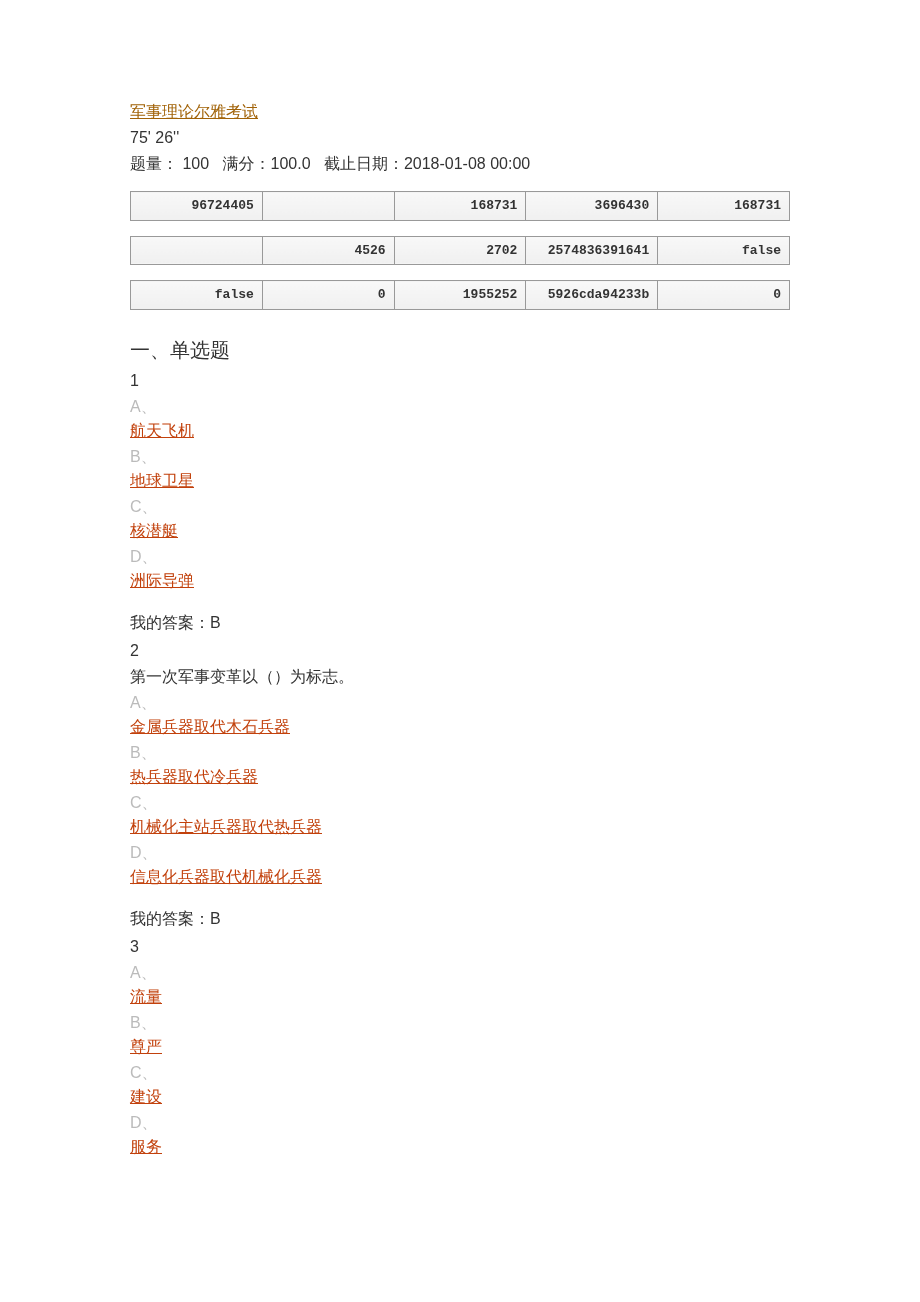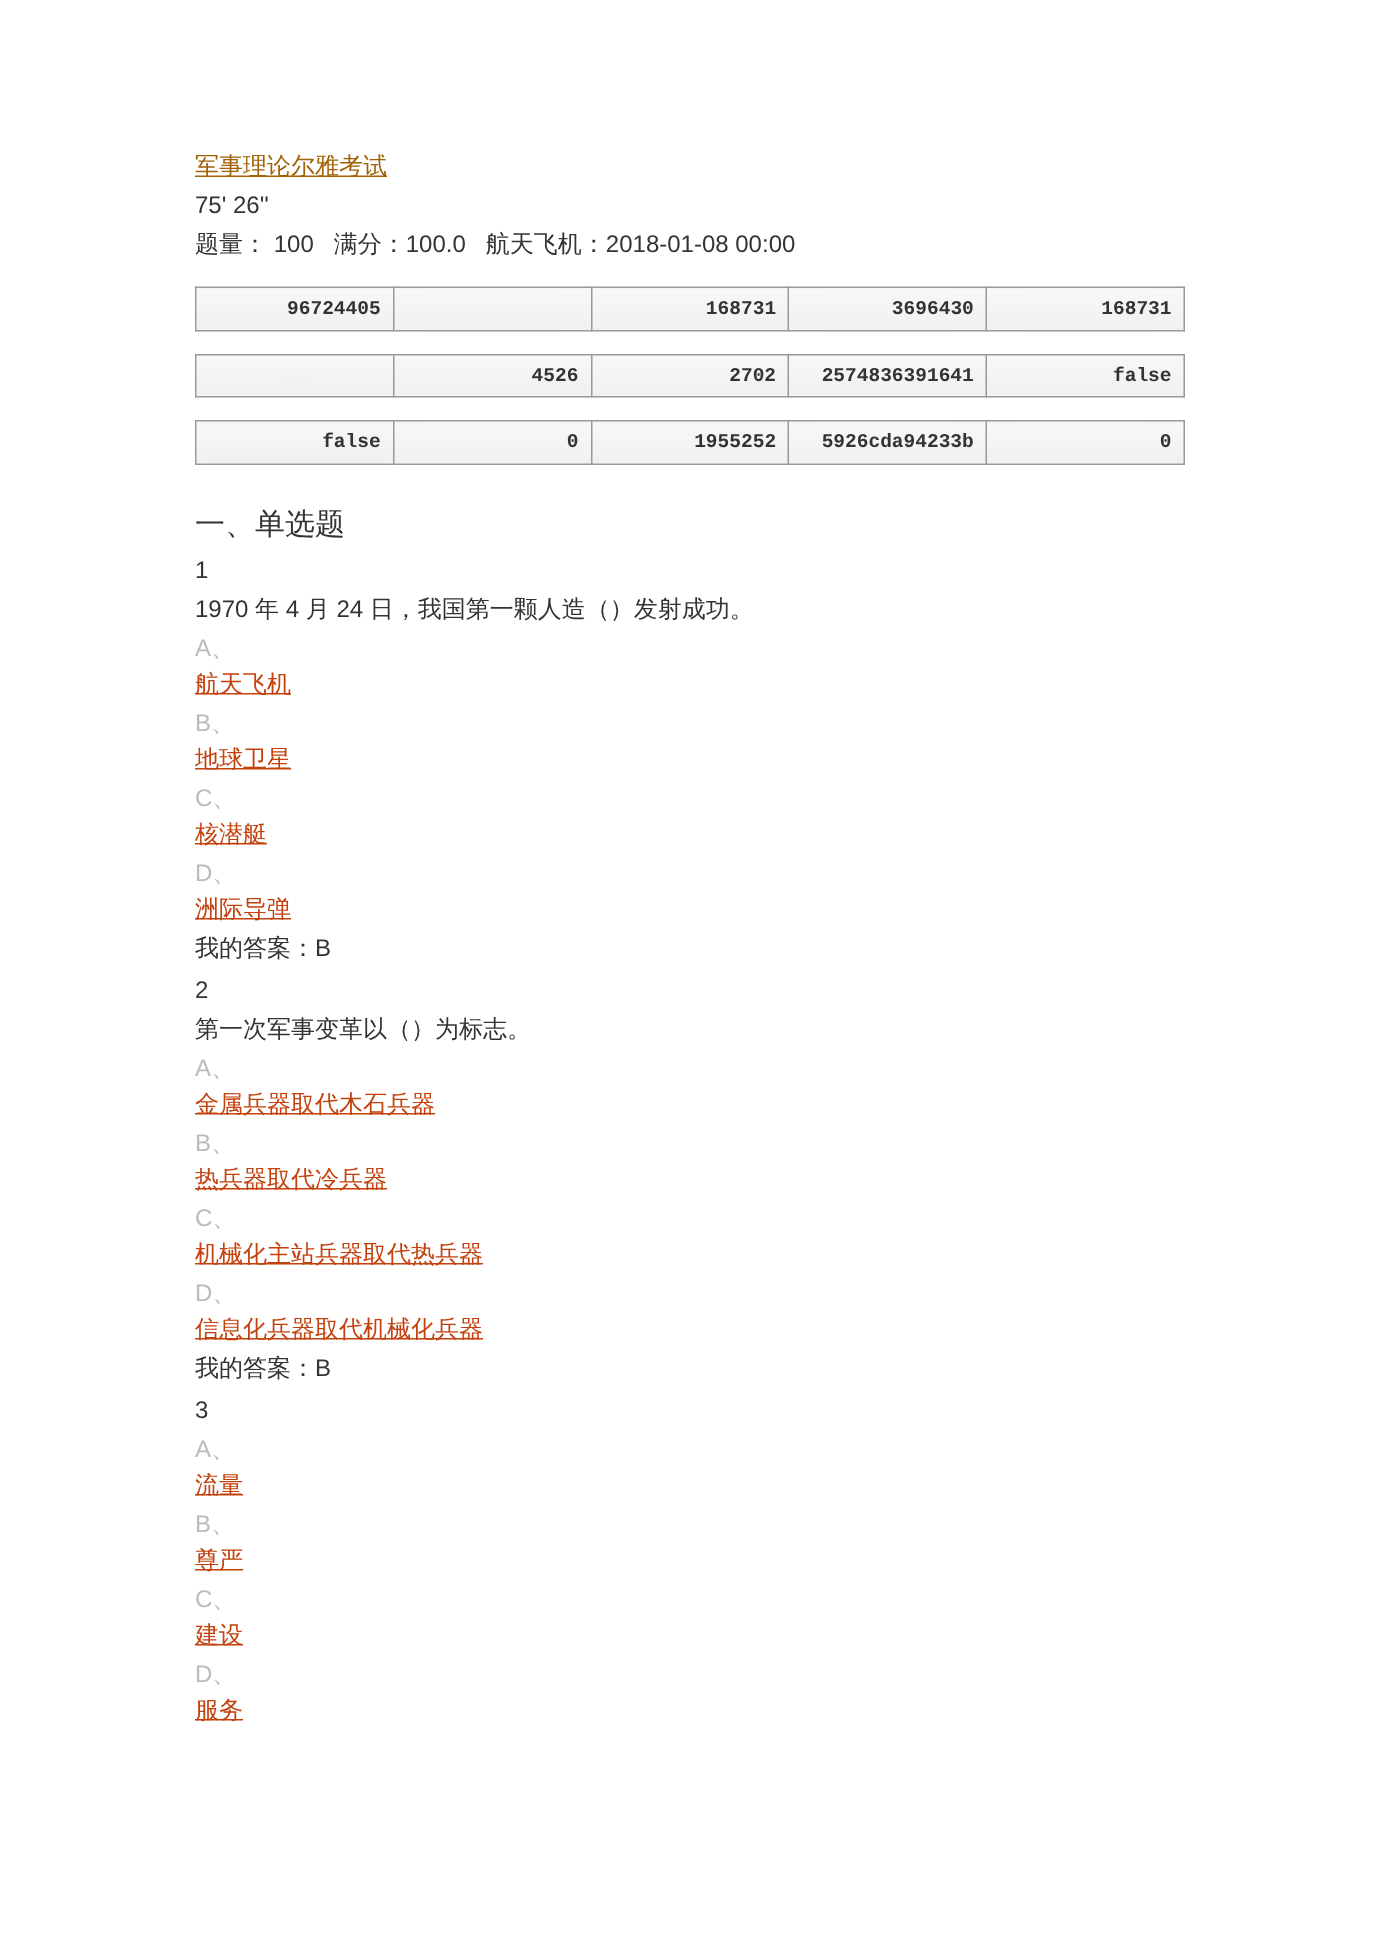--- a/index.html
+++ b/index.html
@@ -65,31 +65,31 @@
       margin-top: 2px;
     }
     .option-link {
       color: #c2410c;
       text-decoration: underline;
       font-size: 16px;
       display: inline-block;
     }
     .my-answer {
       font-size: 16px;
-      margin-top: 2px;
+      margin-top: 18px;
     }
   </style>
 </head>
 <body>
 
 <div>
   <a href="javascript:void(0)" class="title-link">军事理论尔雅考试</a>
   <div class="timer">75' 26''</div>
   <div class="meta-line">
-    <span>题量：</span>&nbsp;<span>100</span>&nbsp;&nbsp;&nbsp;<span>满分：</span><span>100.0</span>&nbsp;&nbsp;&nbsp;<span>航天飞机：</span><span>2018-01-08 00:00</span>
+    <span>题量：</span>&nbsp;<span>100</span>&nbsp;&nbsp;&nbsp;<span>满分：</span><span>100.0</span>&nbsp;&nbsp;&nbsp;<span>截止日期：</span><span>2018-01-08 00:00</span>
   </div>
 </div>
 
 <table class="data-table">
   <tbody>
       <tr>
     <td>96724405</td>
     <td></td>
     <td>168731</td>
     <td>3696430</td>
@@ -119,21 +119,20 @@
     <td>5926cda94233b</td>
     <td>0</td>
   </tr>
 </tbody>
   </table>
 
 <div class="section-header">一、单选题</div>
 
 <div class="question-block">
   <div class="q-num">1</div>
-  <div class="q-text">1970 年 4 月 24 日，我国第一颗人造（）发射成功。</div>
   <div class="option-letter">A、</div>
   <a href="javascript:void(0)" class="option-link">航天飞机</a>
   <div class="option-letter">B、</div>
   <a href="javascript:void(0)" class="option-link">地球卫星</a>
   <div class="option-letter">C、</div>
   <a href="javascript:void(0)" class="option-link">核潜艇</a>
   <div class="option-letter">D、</div>
   <a href="javascript:void(0)" class="option-link">洲际导弹</a>
   <div class="my-answer"><span>我的答案：</span><span>B</span></div>
 </div>

